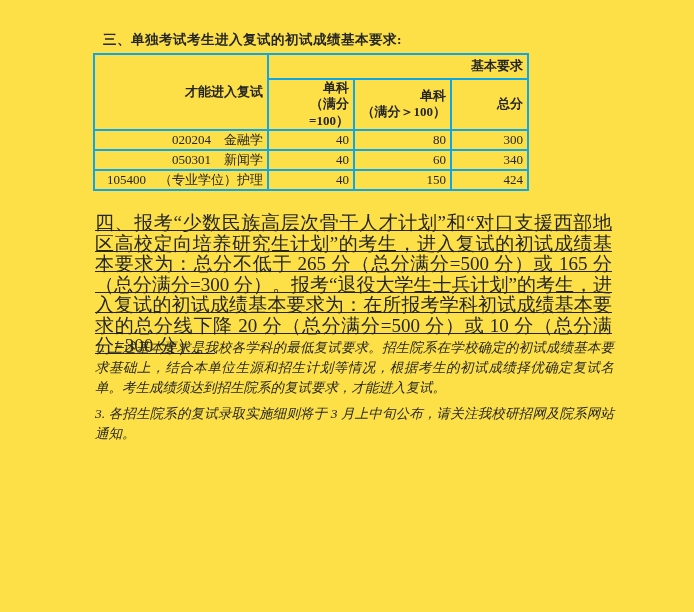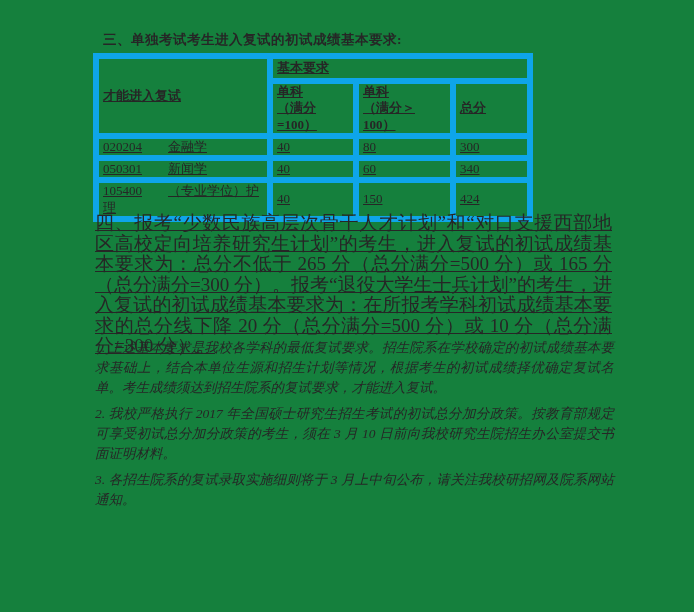--- a/index.html
+++ b/index.html
@@ -6,21 +6,21 @@
   html, body { margin: 0; padding: 0; }
   body {
     width: 694px;
     height: 612px;
     background: #ffffff;
     font-family: "Liberation Serif", serif;
     color: #262626;
     position: relative;
     overflow: hidden;
   }
-  .page { position: absolute; inset: 0; background: #15803d; }
+  .page { position: absolute; inset: 0; background: #fde047; }
 
   .heading3 {
     position: absolute;
     left: 103px;
     top: 31px;
     font-size: 13.5px;
     font-weight: bold;
     white-space: nowrap;
     letter-spacing: 0.5px;
   }
@@ -28,39 +28,38 @@
   table.score-table {
     position: absolute;
     left: 93px;
     top: 53px;
     border-collapse: collapse;
     table-layout: fixed;
     width: 434px;
     font-size: 13px;
   }
   .score-table th, .score-table td {
-    border: 6px solid #0ea5e9;
+    border: 2px solid #0ea5e9;
     padding: 0 4px;
-    text-align: left;
+    text-align: right;
     vertical-align: middle;
     font-weight: normal;
     line-height: 1.25;
-    text-decoration: underline;
   }
   .score-table th { font-weight: bold; }
   .col-name   { width: 174px; }
   .col-s100   { width: 86px; }
   .col-sgt100 { width: 97px; }
   .col-total  { width: 77px; }
   .row-group th { height: 25px; }
   .row-sub th   { height: 34px; }
   .row-data td  { height: 20px; }
   .subhead-line { display: block; }
   .cell-name { text-align: left; padding-left: 10px; }
-  .subject-code { margin-right: 26px; }
+  .subject-code { margin-right: 13px; }
 
   .para4 {
     position: absolute;
     left: 95px;
     top: 213px;
     width: 517px;
     font-size: 19px;
     line-height: 20.5px;
     text-align: justify;
     text-decoration: underline;
@@ -135,17 +134,16 @@
         <td>150</td>
         <td>424</td>
       </tr>
     </tbody>
   </table>
 
   <div class="para4">四、报考“少数民族高层次骨干人才计划”和“对口支援西部地区高校定向培养研究生计划”的考生，进入复试的初试成绩基本要求为：总分不低于 265 分（总分满分=500 分）或 165 分（总分满分=300 分）。报考“退役大学生士兵计划”的考生，进入复试的初试成绩基本要求为：在所报考学科初试成绩基本要求的总分线下降 20 分（总分满分=500 分）或 10 分（总分满分=300 分）。</div>
 
   <div class="notes">
     <p class="note-item">1. 上述基本要求是我校各学科的最低复试要求。招生院系在学校确定的初试成绩基本要求基础上，结合本单位生源和招生计划等情况，根据考生的初试成绩择优确定复试名单。考生成绩须达到招生院系的复试要求，才能进入复试。</p>
-    <p class="note-item">2. 我校严格执行 2017 年全国硕士研究生招生考试的初试总分加分政策。按教育部规定可享受初试总分加分政策的考生，须在 3 月 10 日前向我校研究生院招生办公室提交书面证明材料。</p>
     <p class="note-item">3. 各招生院系的复试录取实施细则将于 3 月上中旬公布，请关注我校研招网及院系网站通知。</p>
   </div>
 
 </div>
 
 </body></html>

